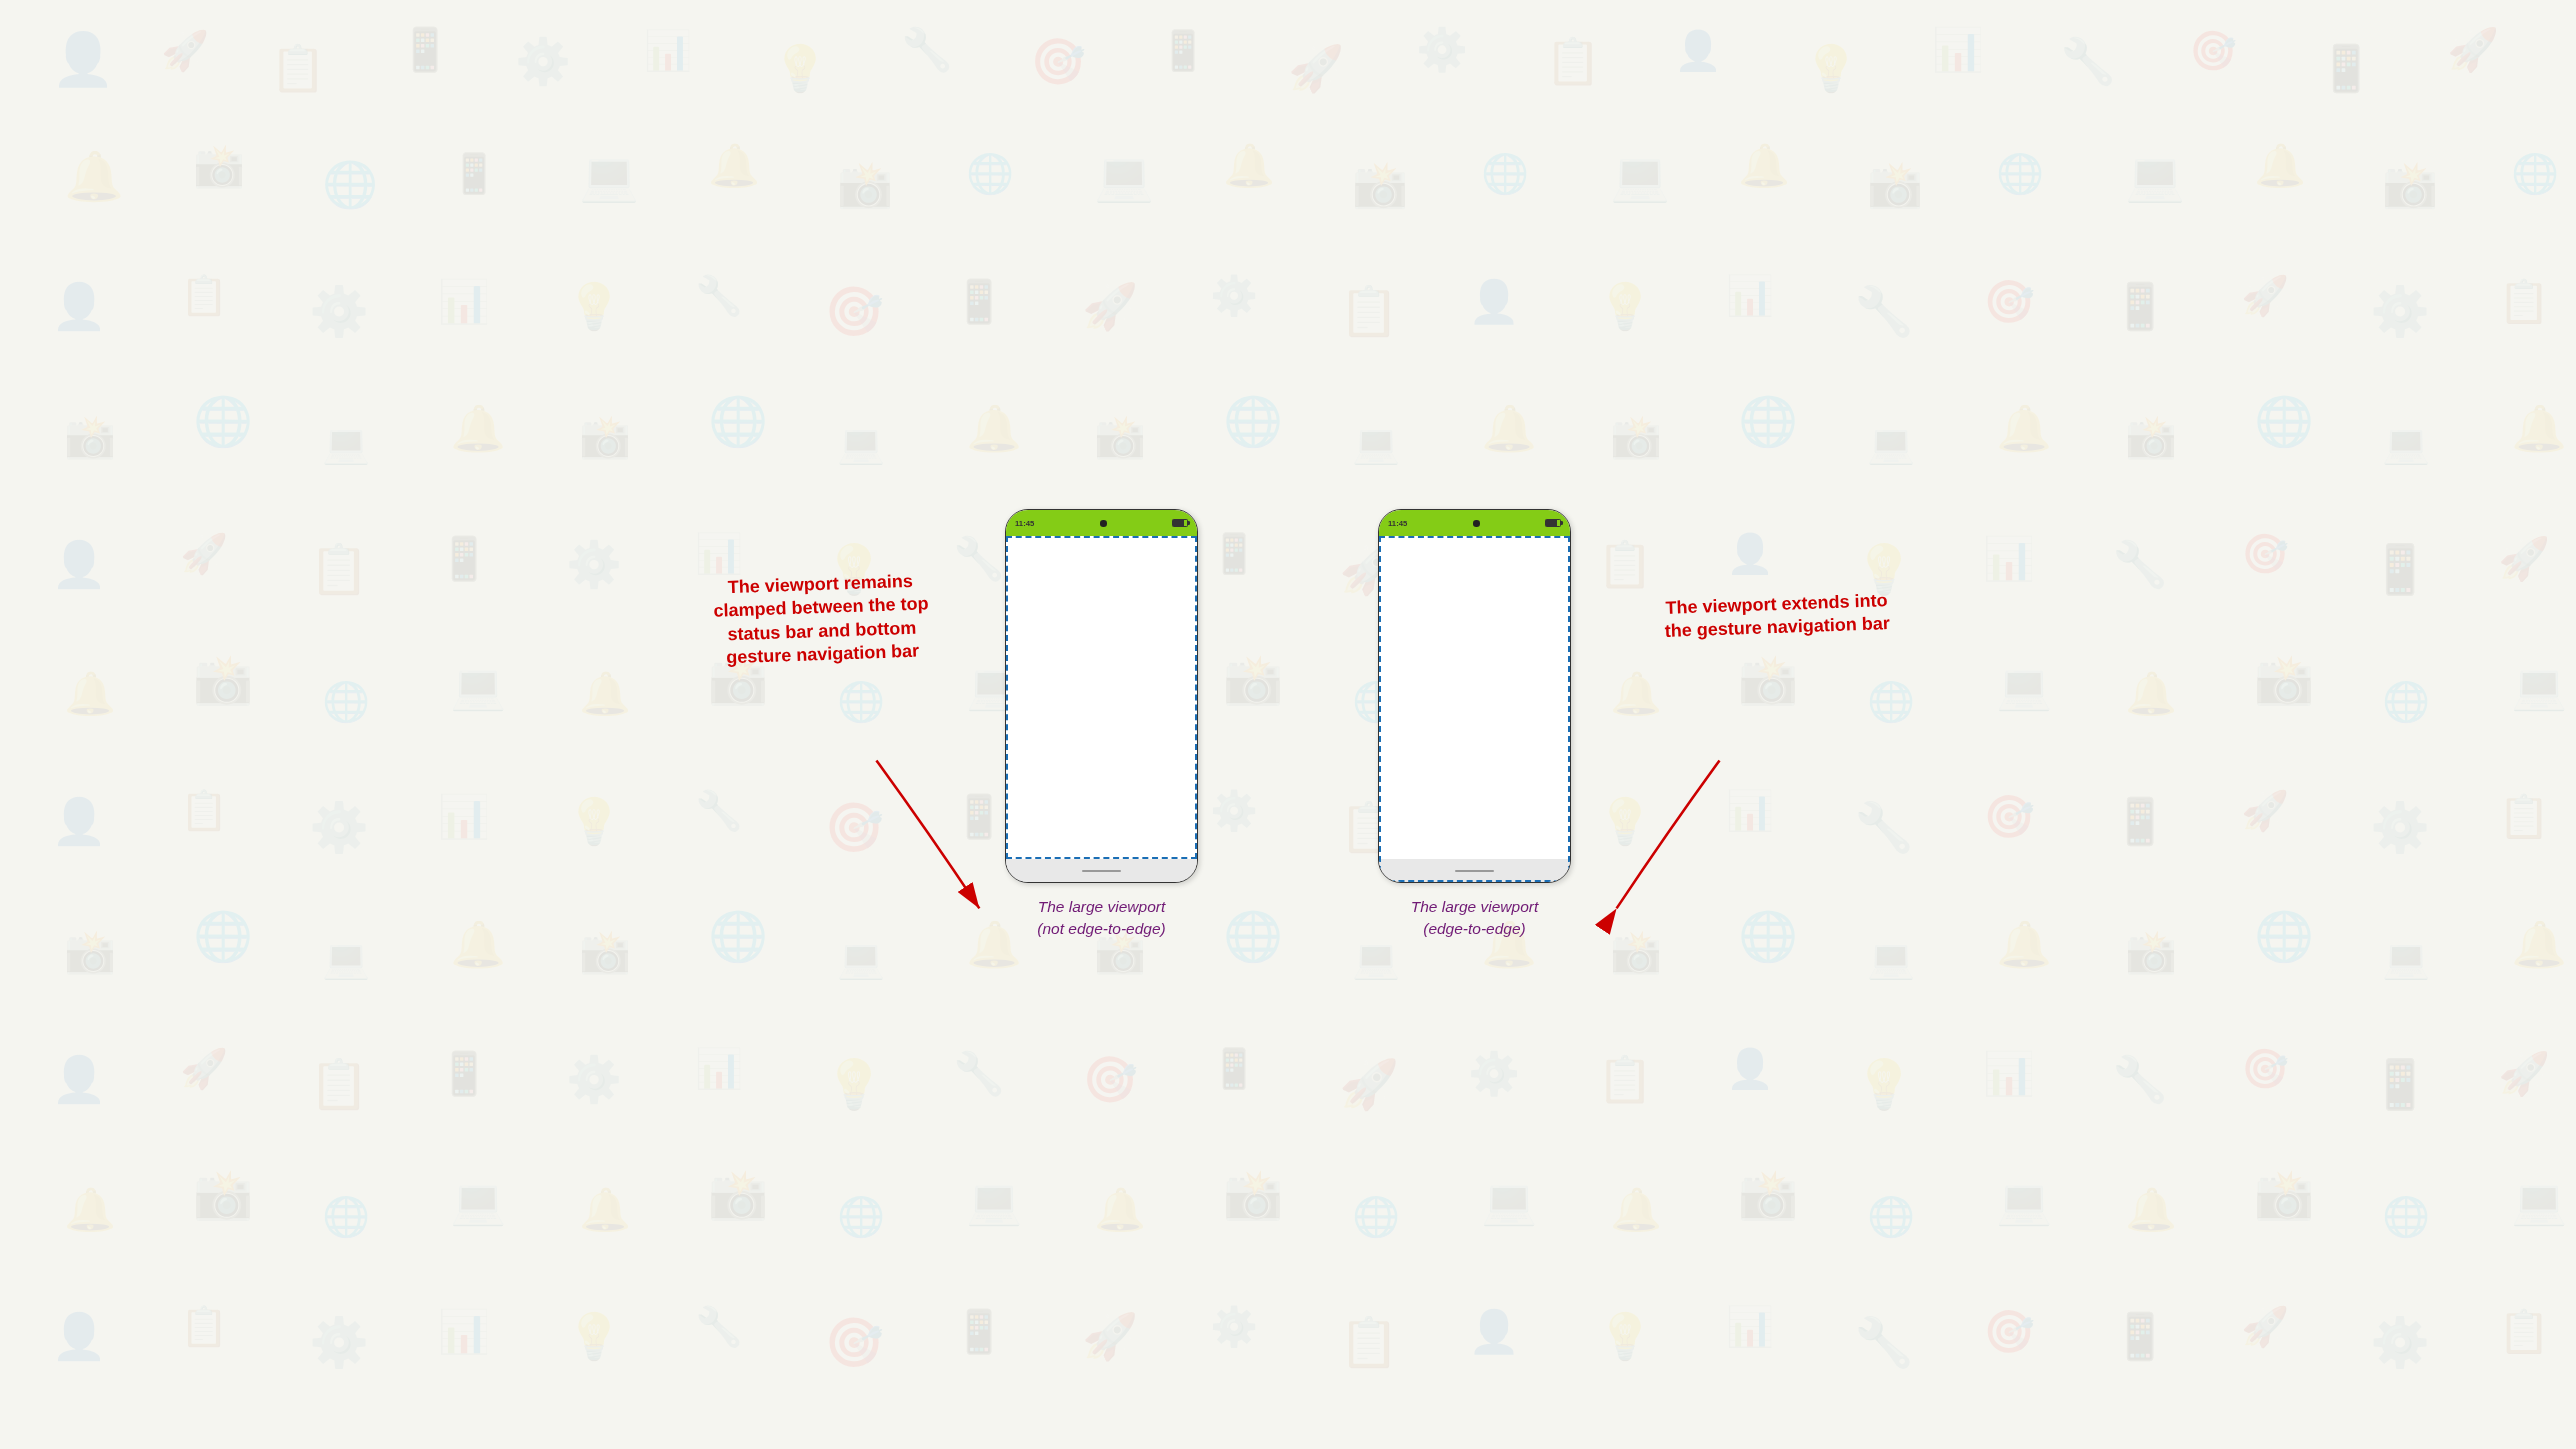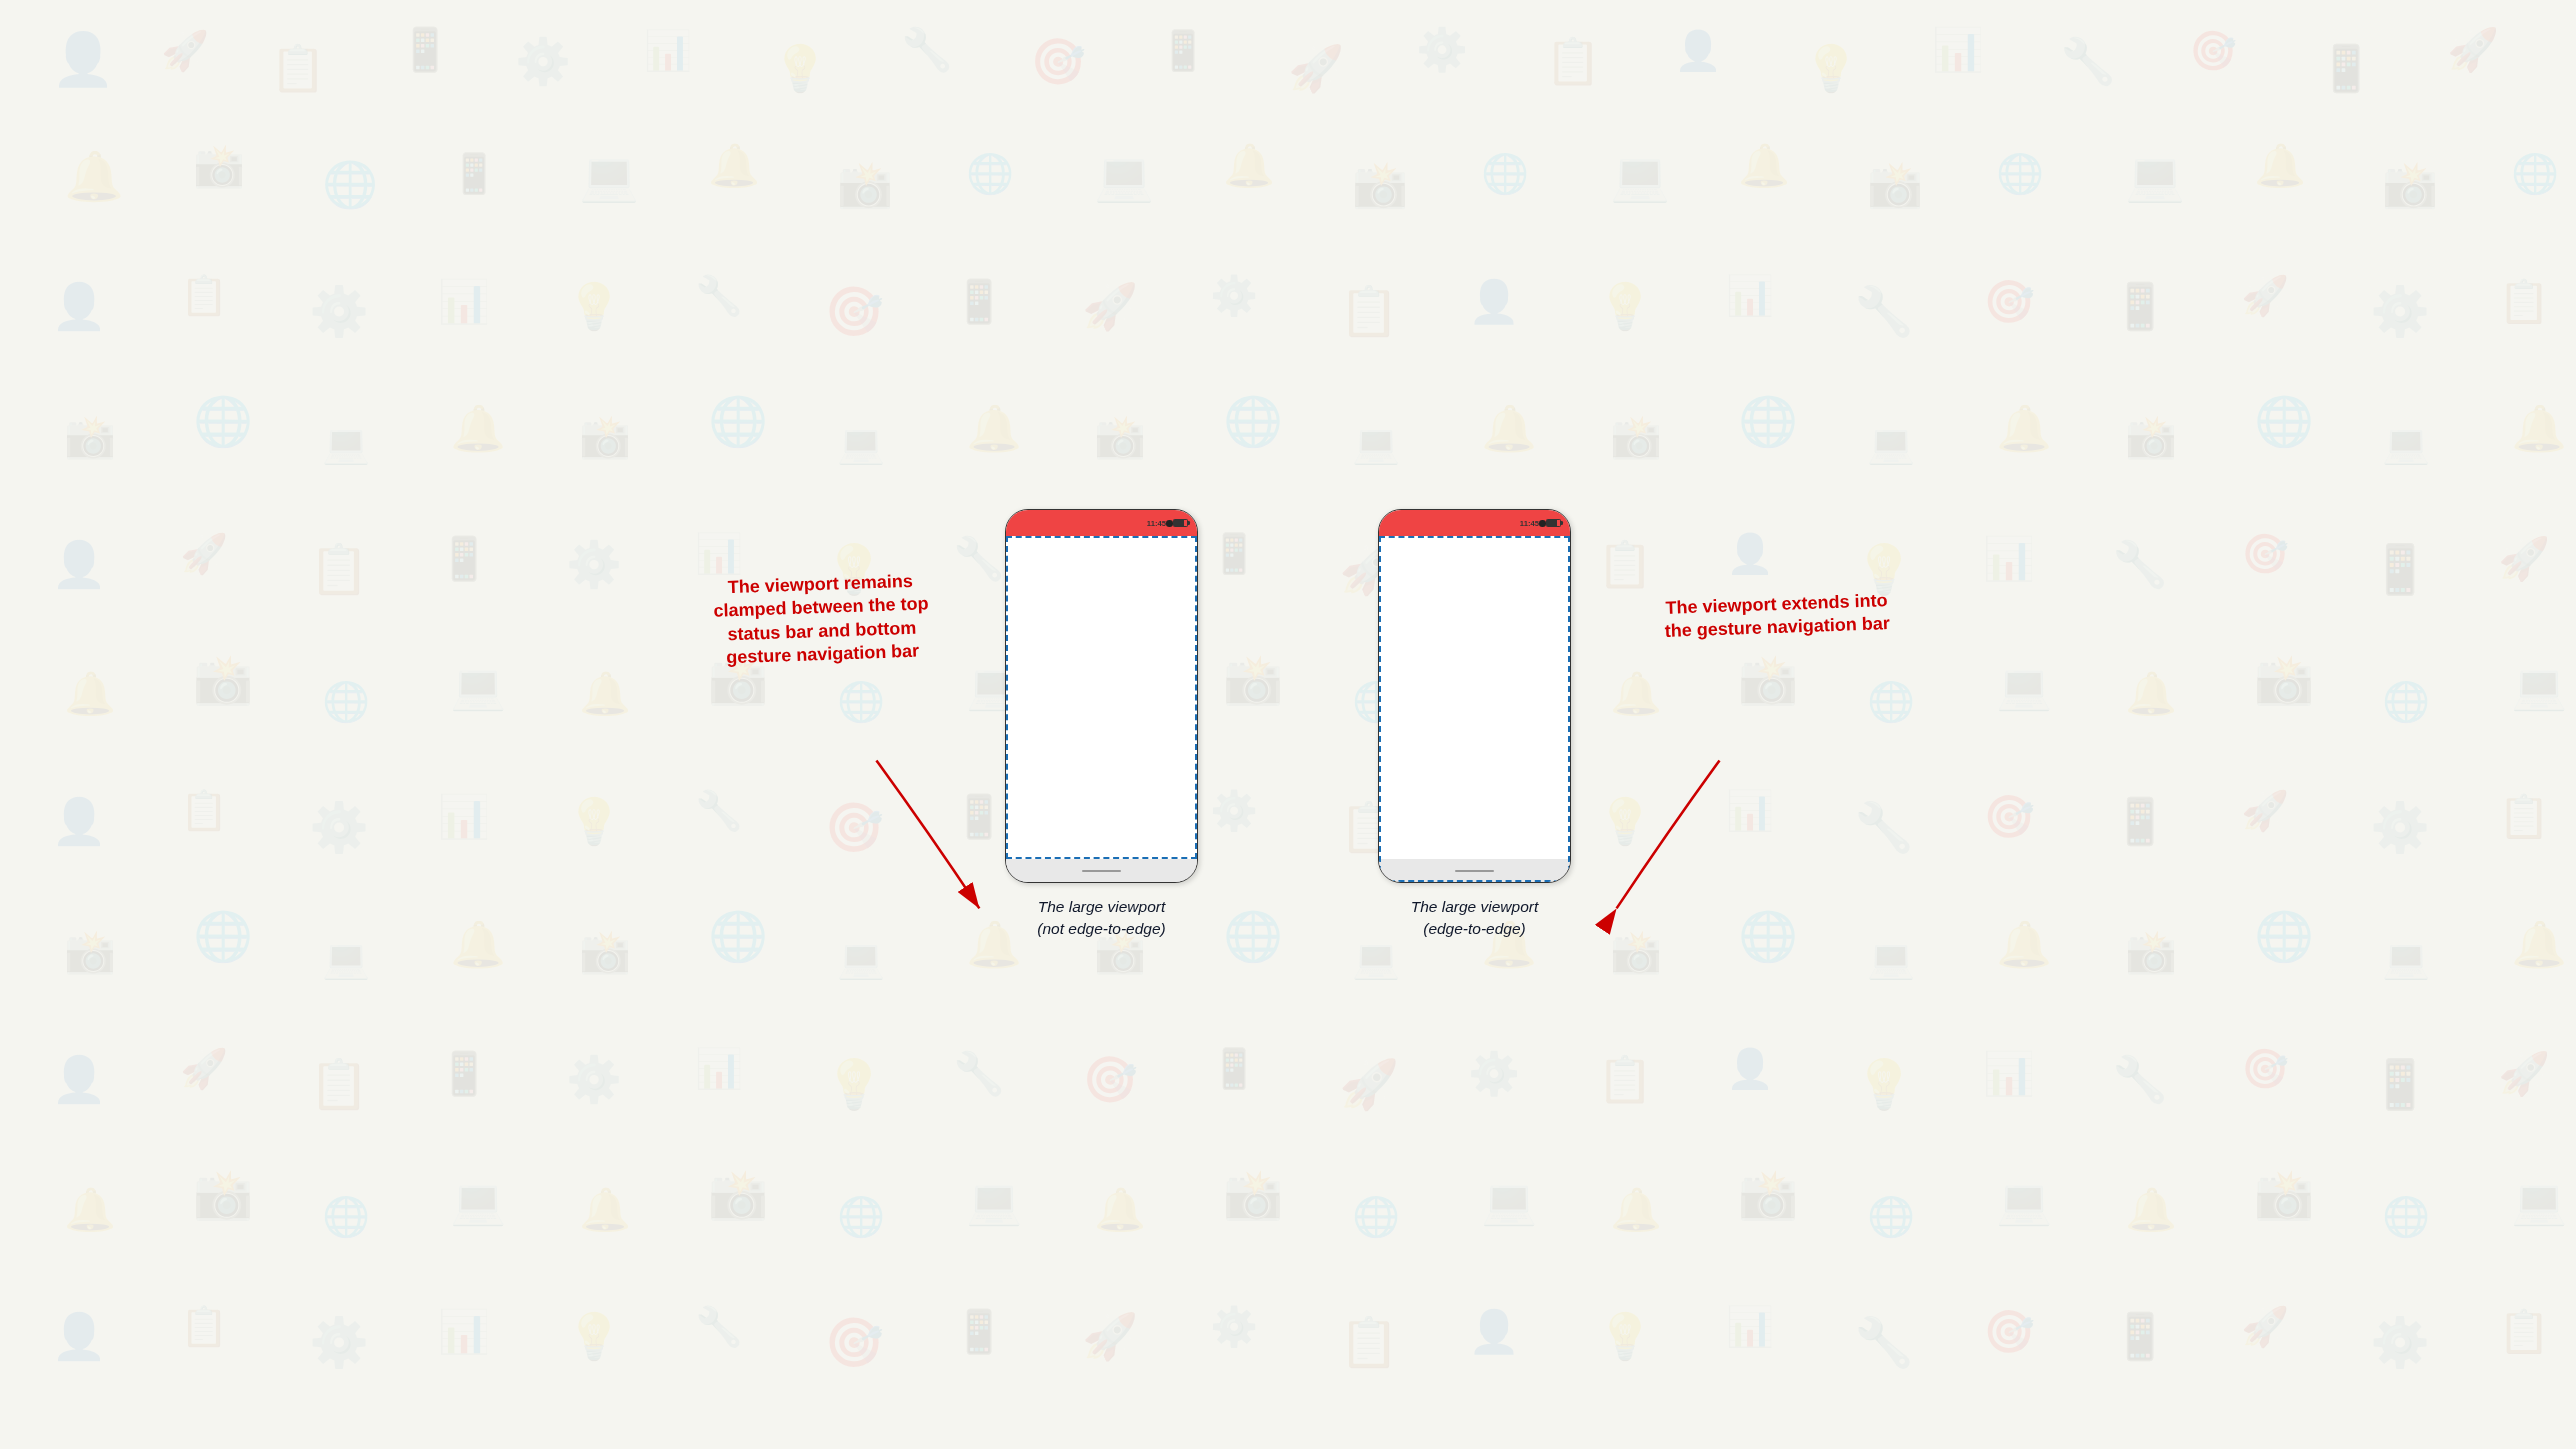--- a/index.html
+++ b/index.html
@@ -47,24 +47,24 @@
       background: #fff;
       position: relative;
       overflow: hidden;
       box-shadow: 1.3px 1.3px 5.2px rgba(0,0,0,0.15);
     }
 
     
     .status-bar {
       width: 100%;
       height: 26px;
-      background: #ef4444;
+      background: #84cc16;
       display: flex;
       align-items: center;
-      justify-content: flex-end;
+      justify-content: space-between;
       padding: 0 9px;
       position: relative;
       z-index: 2;
     }
 
     .status-time {
       font-size: 7.7px;
       font-weight: bold;
       color: #333;
     }
@@ -153,21 +153,21 @@
       left: 0;
       right: 0;
       bottom: 0;
     }
 
     .phone-label {
       margin-top: 13px;
       text-align: center;
       font-style: italic;
       font-size: 15.5px;
-      color: #0f172a;
+      color: #701a75;
       line-height: 1.4;
     }
 
     
     .annotation {
       position: absolute;
       color: #cc0000;
       font-weight: 900;
       font-size: 18px;
       line-height: 1.3;

